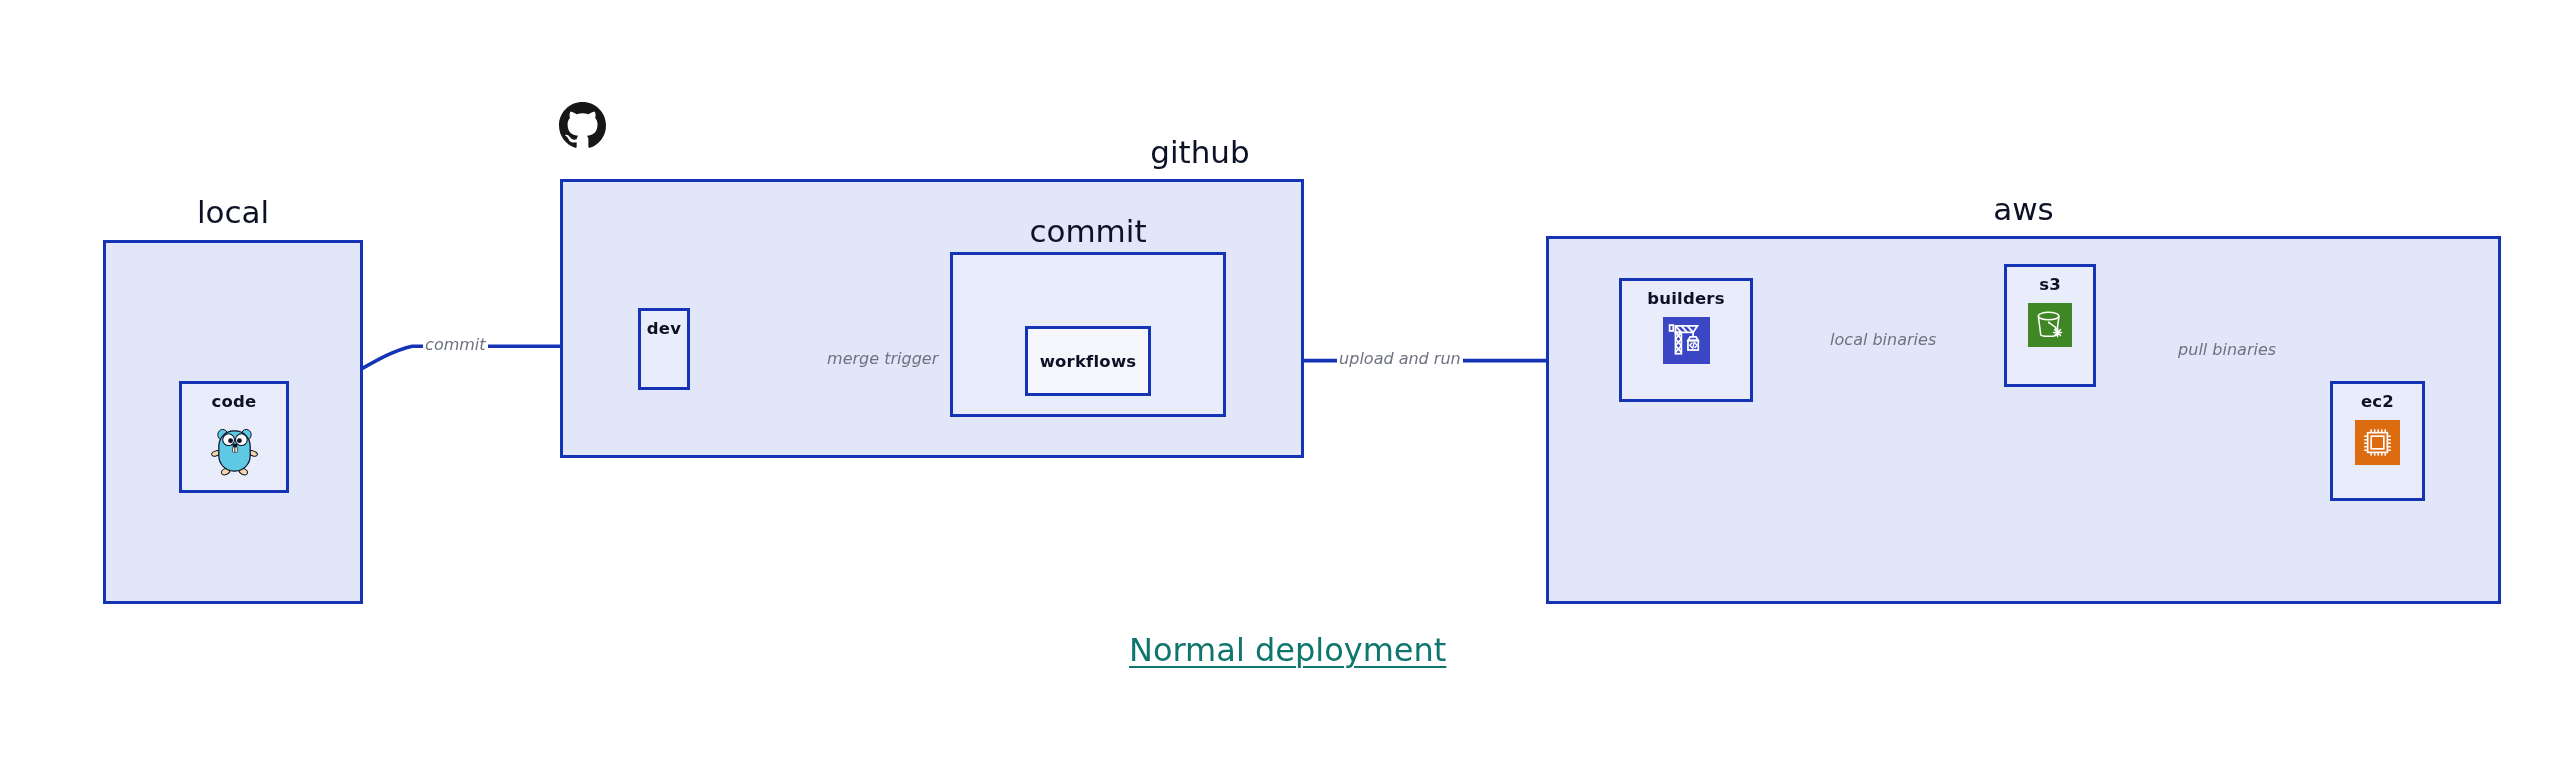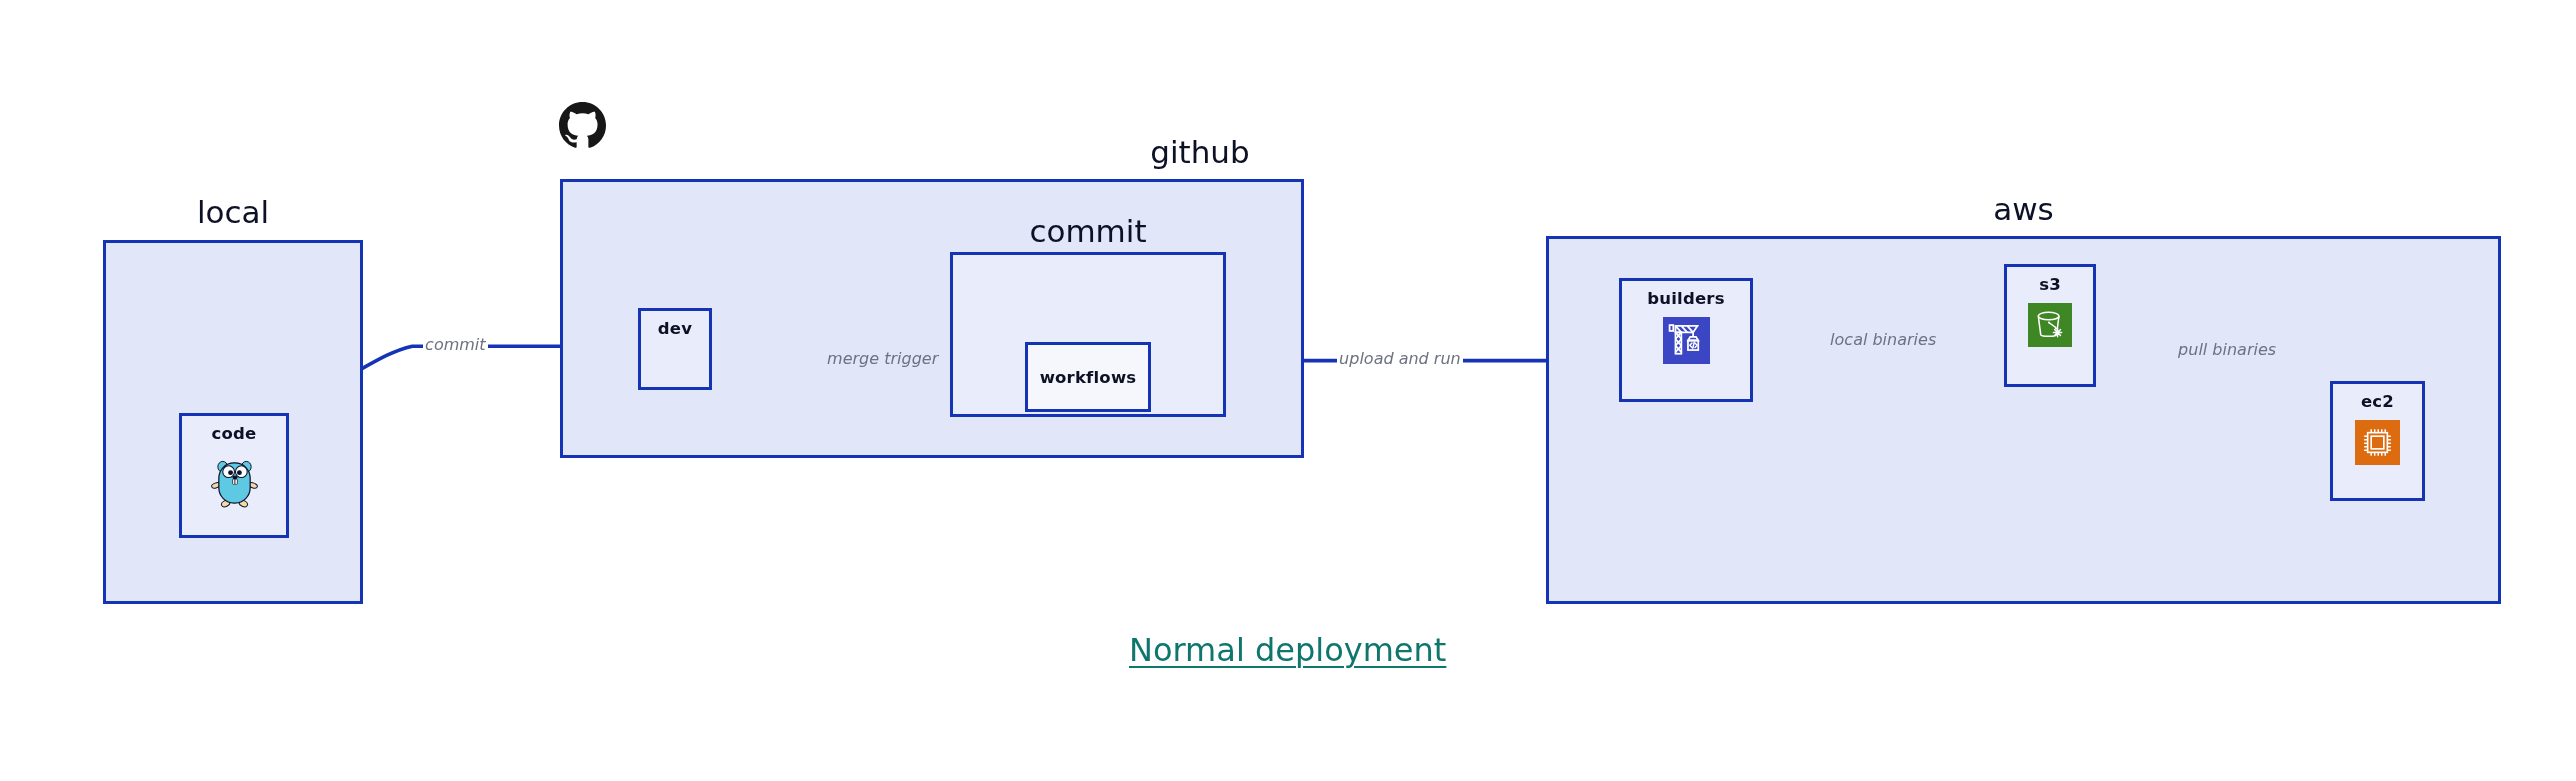--- a/index.html
+++ b/index.html
@@ -12,21 +12,21 @@
             overflow:visible;pointer-events:none;}
 
   
   .group{position:absolute;background:#e2e6f9;border:3.1px solid #1433b5;box-sizing:border-box;}
   .group-label{position:absolute;color:#0d1126;font-size:31px;line-height:1;
                white-space:nowrap;text-align:center;}
 
   
   .node{position:absolute;background:#e9edfb;border:3.1px solid #1433b5;box-sizing:border-box;
         display:flex;flex-direction:column;align-items:center;}
-  .node.white{background:#f5f7fd;margin-top:16px;}
+  .node.white{background:#f5f7fd;}
   .node-label{font-size:16.5px;font-weight:bold;color:#0d1126;margin-top:8.2px;
               letter-spacing:0.2px;white-space:nowrap;}
 
   
   .edge-label{position:absolute;color:#6d7280;font-size:16px;font-style:italic;
               white-space:nowrap;background:#ffffff;padding:0 2.1px;}
   .edge-label.on-group{background:#e2e6f9;}
 
   
   .title{position:absolute;color:#0f766e;font-size:32px;white-space:nowrap;
@@ -56,21 +56,21 @@
     <path d="M2232,700 L3136,700" fill="none" stroke="#1433b5" stroke-width="7" marker-end="url(#ah)"></path>
 
     <path d="M3402,662 L3890,662" fill="none" stroke="#1433b5" stroke-width="7" marker-end="url(#ah)"></path>
 
     <path d="M4070,662 C4230,650 4330,700 4420,790 L4520,862" fill="none" stroke="#1433b5" stroke-width="7" marker-end="url(#ah)"></path>
   </svg>
 
   <div class="group" style="left:103px;top:240px;width:260px;height:364px;"></div>
   <div class="group-label" style="left:103px;top:197px;width:260px;">local</div>
 
-  <div class="node" style="left:179px;top:381px;width:110px;height:125px;margin-top:32px;">
+  <div class="node" style="left:179px;top:381px;width:110px;height:112px;">
     <span class="node-label">code</span>
     <svg class="gopher" viewBox="0 0 100 110">
 
       <ellipse cx="26" cy="26" rx="10" ry="11" fill="#5dc9e2" stroke="#0d1126" stroke-width="2"></ellipse>
       <ellipse cx="74" cy="26" rx="10" ry="11" fill="#5dc9e2" stroke="#0d1126" stroke-width="2"></ellipse>
 
       <ellipse cx="12" cy="64" rx="9" ry="5" fill="#f5d7a8" stroke="#0d1126" stroke-width="2" transform="rotate(-20 12 64)"></ellipse>
       <ellipse cx="88" cy="64" rx="9" ry="5" fill="#f5d7a8" stroke="#0d1126" stroke-width="2" transform="rotate(20 88 64)"></ellipse>
 
       <ellipse cx="32" cy="101" rx="9" ry="6" fill="#f5d7a8" stroke="#0d1126" stroke-width="2" transform="rotate(-25 32 101)"></ellipse>
@@ -95,21 +95,21 @@
       1.08.58 1.23.82.72 1.21 1.87.87 2.33.66.07-.52.28-.87.51-1.07-1.78-.2-3.64-.89-3.64-3.95
       0-.87.31-1.59.82-2.15-.08-.2-.36-1.02.08-2.12 0 0 .67-.21 2.2.82a7.42 7.42 0 0 1 2-.27c.68 0
       1.36.09 2 .27 1.53-1.04 2.2-.82 2.2-.82.44 1.1.16 1.92.08 2.12.51.56.82 1.27.82 2.15 0 3.07-1.87
       3.75-3.65 3.95.29.25.54.73.54 1.48 0 1.07-.01 1.93-.01 2.2 0 .21.15.46.55.38A8.01 8.01 0 0 0 16
       8c0-4.42-3.58-8-8-8z"></path>
   </svg>
 
   <div class="group" style="left:560px;top:179px;width:744px;height:279px;"></div>
   <div class="group-label" style="left:1097px;top:137px;width:206px;">github</div>
 
-  <div class="node" style="left:638px;top:308px;width:74px;height:82px;text-align:right;">
+  <div class="node" style="left:638px;top:308px;width:52px;height:82px;text-align:right;">
     <span class="node-label">dev</span>
   </div>
 
   <div class="group" style="left:950px;top:252px;width:276px;height:165px;background:#e9edfb;"></div>
   <div class="group-label" style="left:950px;top:216px;width:276px;">commit</div>
 
   <div class="node white" style="left:1025px;top:326px;width:126px;height:70px;justify-content:center;">
     <span class="node-label" style="margin-top:0;">workflows</span>
   </div>
 

